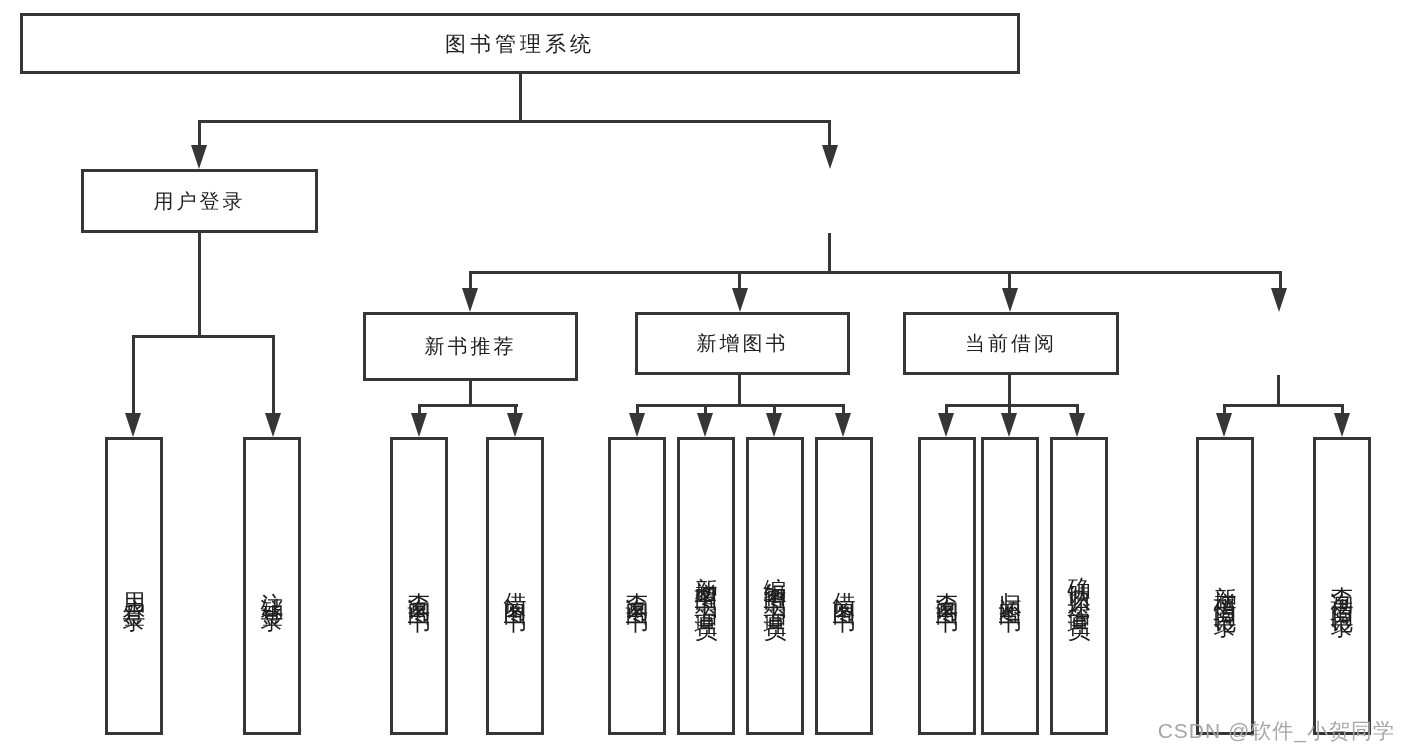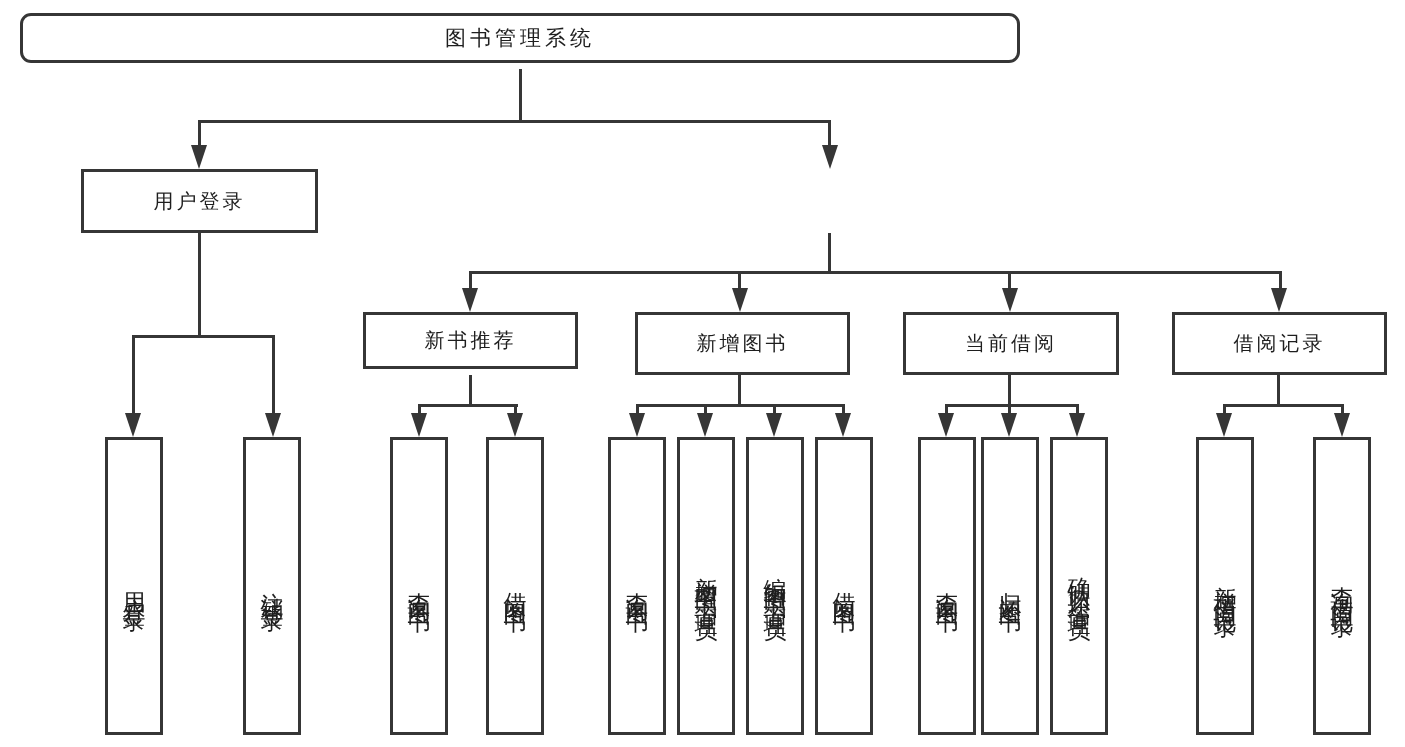--- a/index.html
+++ b/index.html
@@ -35,39 +35,36 @@
     position: absolute; right: 10px; bottom: 2px;
     font-size: 21px; color: var(--watermark, #a6a6a6);
     letter-spacing: 1px; z-index: 3; white-space: nowrap;
   }
 </style>
 </head>
 <body style="--line: #363636; --text: #1e1e1e; --watermark: #a6a6a6; --background: #ffffff;">
 
 <div class="stage">
 
-  <div class="node h root-box" style="left:20px;top:13px;width:1000px;height:50px;border-radius:11px;">
+  <div class="node h root-box" style="left:20px;top:13px;width:1000px;height:61px;">
     <span>图书管理系统</span>
   </div>
 
   <div class="node h" style="left:81px;top:169px;width:237px;height:64px;">
     <span>用户登录</span>
   </div>
 
-  <div class="node h" style="left:363px;top:312px;width:215px;height:57px;">
+  <div class="node h" style="left:363px;top:312px;width:215px;height:69px;">
     <span>新书推荐</span>
   </div>
   <div class="node h" style="left:635px;top:312px;width:215px;height:63px;">
     <span>新增图书</span>
   </div>
   <div class="node h" style="left:903px;top:312px;width:216px;height:63px;">
     <span>当前借阅</span>
-  </div>
-  <div class="node h" style="left:1172px;top:312px;width:215px;height:63px;">
-    <span>借阅记录</span>
   </div>
 
   <div class="node v" style="left:105px;">
     <span class="vtext">用户登录</span>
   </div>
   <div class="node v" style="left:243px;">
     <span class="vtext">注销登录</span>
   </div>
   <div class="node v" style="left:390px;">
     <span class="vtext">查询图书</span>
@@ -155,14 +152,15 @@
   <div class="arrow" style="left:1001px;top:413px;"></div>
   <div class="arrow" style="left:1069px;top:413px;"></div>
 
   <div class="line" style="left:1277px;top:375px;width:3px;height:30px;"></div>
   <div class="line" style="left:1223px;top:404px;width:121px;height:3px;"></div>
   <div class="line" style="left:1223px;top:404px;width:3px;height:11px;"></div>
   <div class="line" style="left:1341px;top:404px;width:3px;height:11px;"></div>
   <div class="arrow" style="left:1216px;top:413px;"></div>
   <div class="arrow" style="left:1334px;top:413px;"></div>
 
+  <div class="watermark">CSDN @软件_小贺同学</div>
 
 </div>
 
 </body></html>

